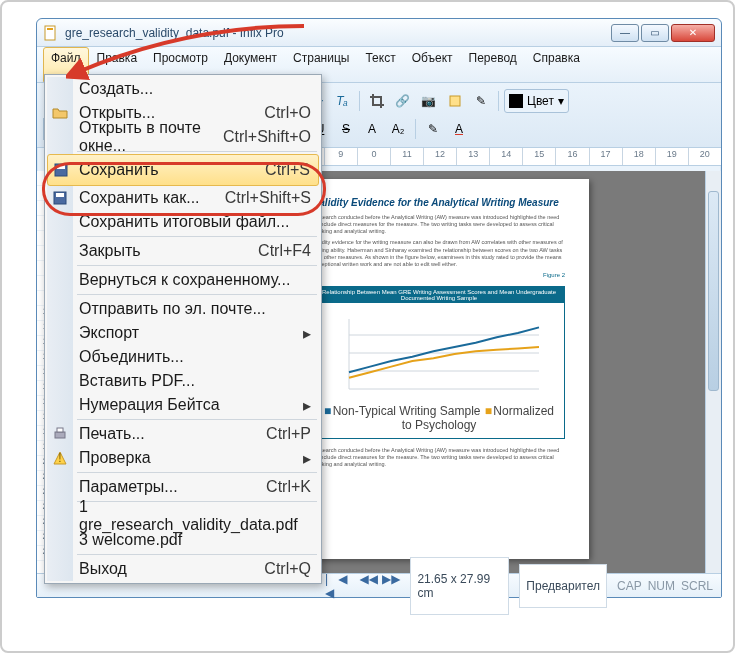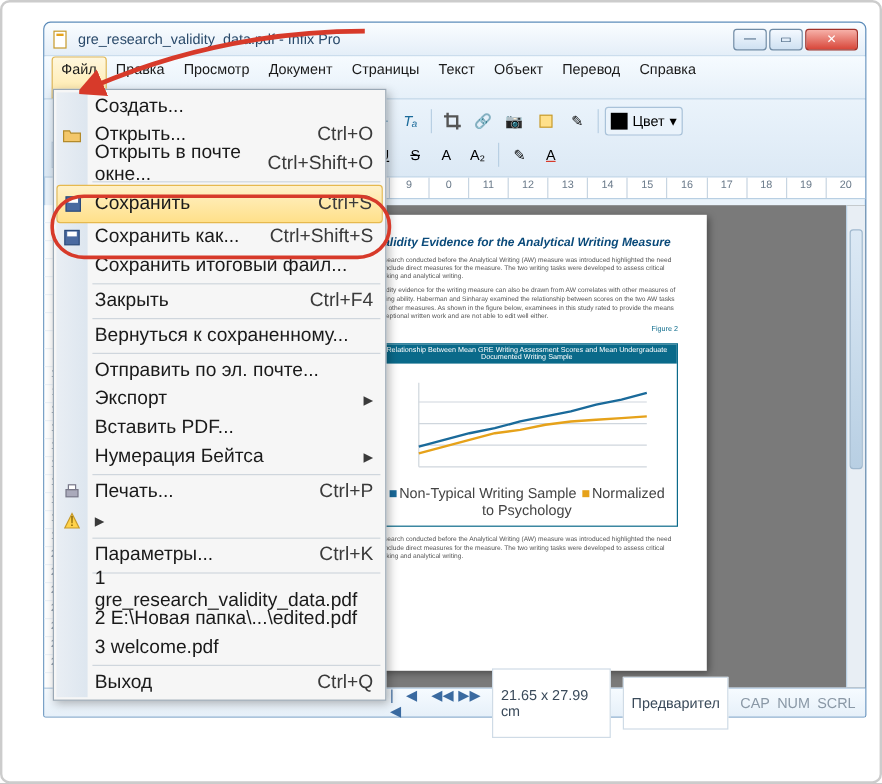--- a/index.html
+++ b/index.html
@@ -364,55 +364,56 @@
     </div>
     <hr>
     <div class="row">
       <span class="lbl">Отправить по эл. почте...</span>
     </div>
     <div class="row">
       <span class="lbl">Экспорт</span>
       <span class="sc">▸</span>
     </div>
     <div class="row">
+      <span class="lbl">Объединить...</span>
+    </div>
+    <div class="row">
       <span class="lbl">Вставить PDF...</span>
     </div>
     <div class="row">
       <span class="lbl">Нумерация Бейтса</span>
       <span class="sc">▸</span>
     </div>
     <hr>
     <div class="row">
       <span class="ic"><svg width="16" height="16">
           <rect x="3" y="6" width="10" height="6" fill="#aab" stroke="#778"></rect>
           <rect x="5" y="2" width="6" height="4" fill="#fff" stroke="#778"></rect>
         </svg></span>
       <span class="lbl">Печать...</span>
       <span class="sc">Ctrl+P</span>
     </div>
     <div class="row">
       <span class="ic"><svg width="16" height="16">
           <path d="M8 2l6 12H2z" fill="#ffd24a" stroke="#c79a2a"></path>
           <text x="8" y="12" font-size="9" text-anchor="middle" fill="#7a5a00">!</text>
         </svg></span>
+      <span class="lbl">Проверка</span>
       <span class="sc">▸</span>
     </div>
     <hr>
     <div class="row">
       <span class="lbl">Параметры...</span>
       <span class="sc">Ctrl+K</span>
     </div>
     <hr>
     <div class="row">
       <span class="lbl">1 gre_research_validity_data.pdf</span>
     </div>
     <div class="row">
-      <span class="lbl">2 E:\Новая папка\...\edited.pdf</span>
-    </div>
-    <div class="row">
       <span class="lbl">3 welcome.pdf</span>
     </div>
     <hr>
     <div class="row">
       <span class="lbl">Выход</span>
       <span class="sc">Ctrl+Q</span>
     </div>
   </div>
 
 </body></html>

